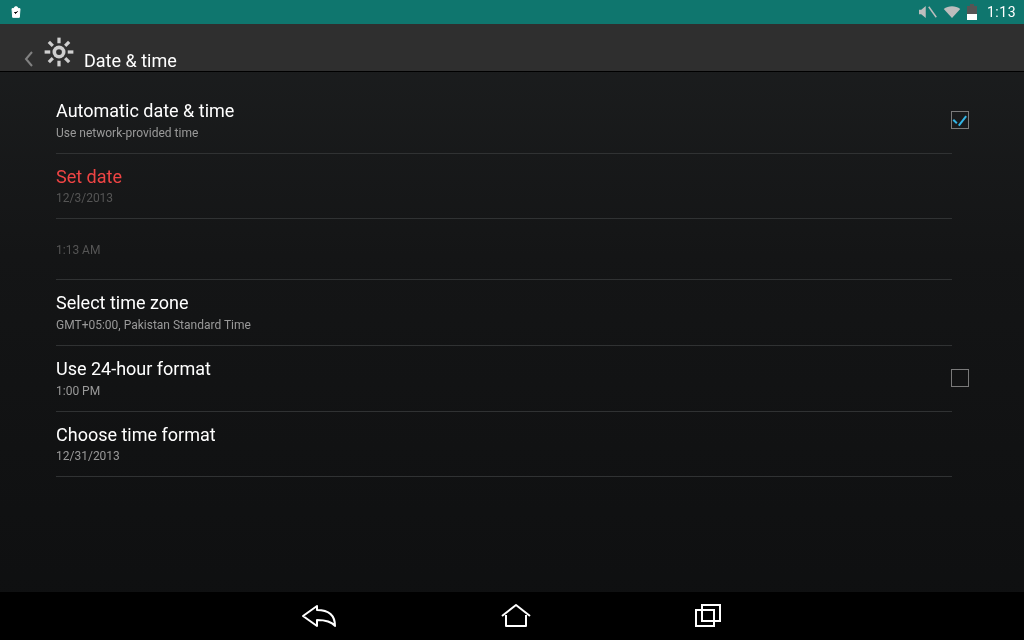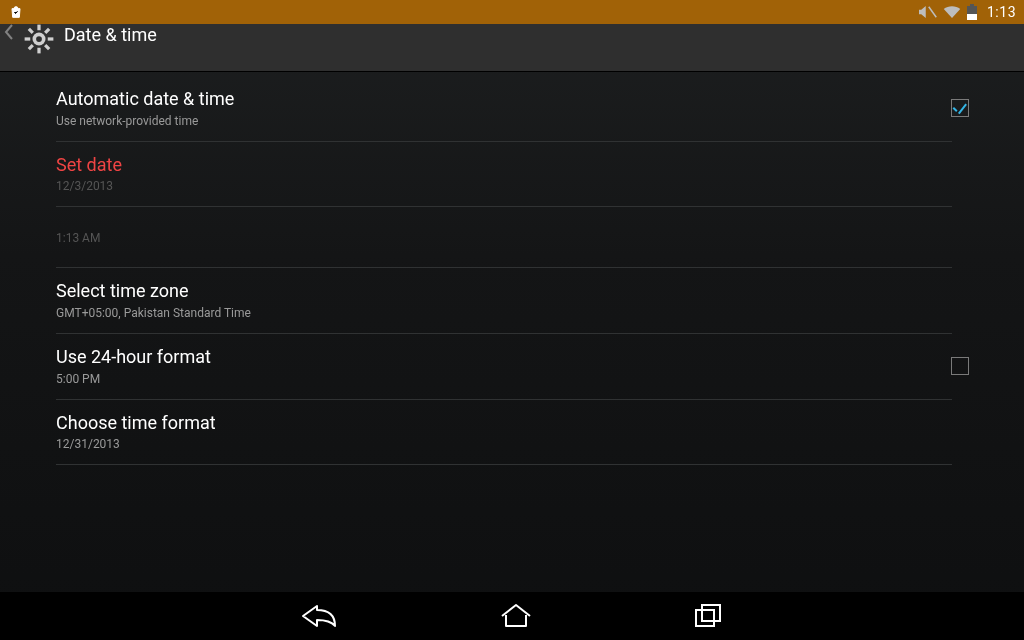--- a/index.html
+++ b/index.html
@@ -6,52 +6,53 @@
   html, body { width: 1024px; height: 640px; overflow: hidden; }
   body {
     background: #000;
     background: linear-gradient(to bottom, #1d1f20 0%, #141516 40%, #0e0f10 100%);
     color: #fff;
   }
 
   
   .statusbar {
     height: 24px;
-    background: #a16207;
+    background: #0f766e;
     display: flex;
     align-items: center;
     justify-content: space-between;
     padding: 0 8px;
     font-size: 14px;
     color: #fff;
   }
   .statusbar-left, .statusbar-right { display: flex; align-items: center; gap: 6px; }
   .statusbar svg { display: block; }
   .clock { letter-spacing: 0.5px; font-weight: 400; margin-left: 4px;}
 
   
   .actionbar {
     height: 48px;
     background: #2f2f2f;
     display: flex;
-    align-items: flex-start;
-    padding: 0 4px;
+    align-items: flex-end;
+    padding: 0 24px;
     gap: 10px;
     border-bottom: 1px solid #000;
   }
   .actionbar .back-caret { opacity: 0.6; }
   .actionbar-title {
     font-size: 18px;
     font-weight: 400;
     color: #fff;
   }
 
   
   .settings-list {
     padding: 4px 16px 0 0;
+    margin-top: 12px;
   }
   .row {
     display: flex;
     align-items: center;
     padding: 12px 12px 12px 56px;
     min-height: 60px;
   }
   .row-inner { flex: 1 1 auto; padding-right: 40px; }
   .row-title {
     font-size: 18px;
@@ -209,21 +210,21 @@
       <div class="row-inner">
         <div class="row-title">Select time zone</div>
         <div class="row-sub">GMT+05:00, Pakistan Standard Time</div>
       </div>
       <div class="widget"></div>
     </div>
     <div class="divider"></div>
     <div class="row">
       <div class="row-inner">
         <div class="row-title">Use 24-hour format</div>
-        <div class="row-sub">5:00 PM</div>
+        <div class="row-sub">1:00 PM</div>
       </div>
       <div class="widget">
         <div class="checkbox"></div>
       </div>
     </div>
     <div class="divider"></div>
     <div class="row">
       <div class="row-inner">
         <div class="row-title">Choose time format</div>
         <div class="row-sub">12/31/2013</div>

